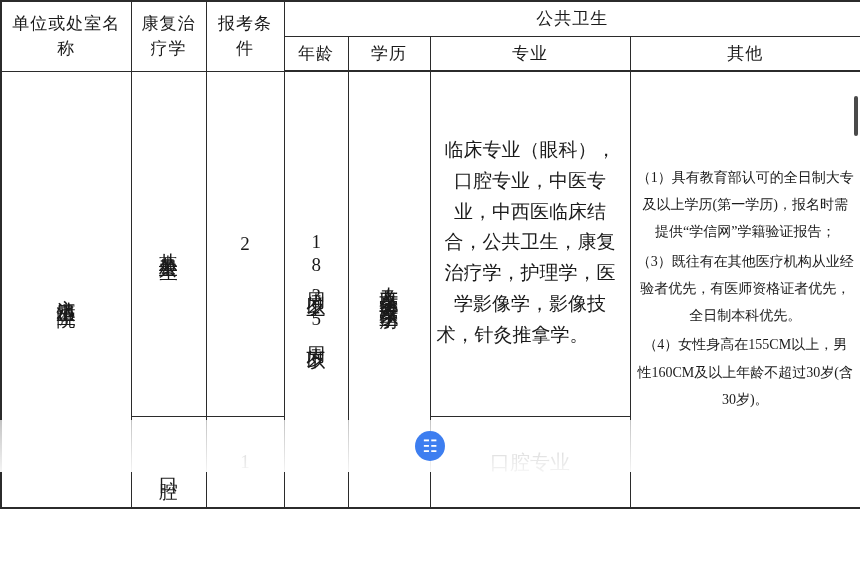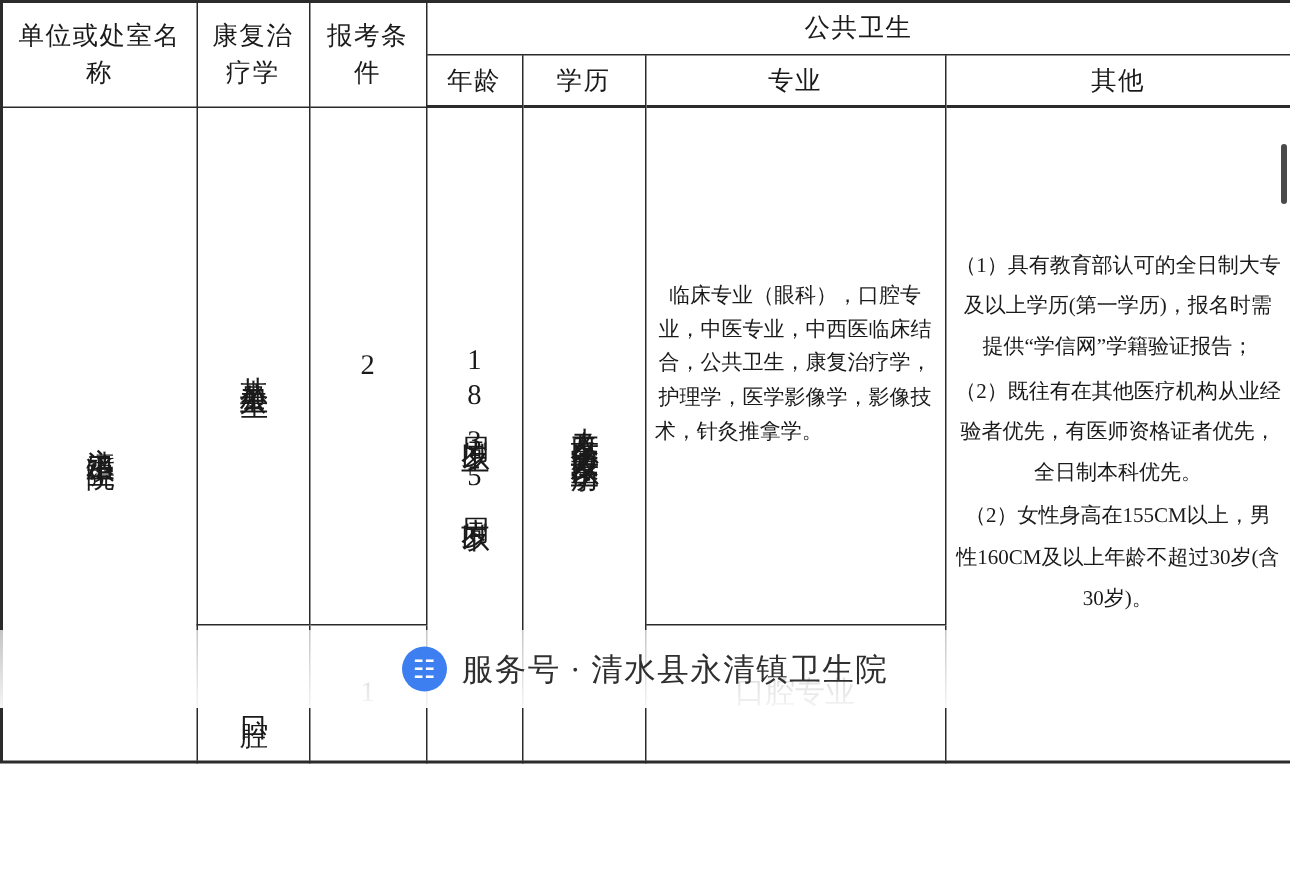--- a/index.html
+++ b/index.html
@@ -53,21 +53,21 @@
   }
   .cell-vert {
     font-size: 19px;
     line-height: 1.6;
     letter-spacing: 1px;
   }
   .cell-num {
     font-size: 19px;
   }
   .cell-major {
-    font-size: 14px;
+    font-size: 19px;
     line-height: 1.62;
     text-align: justify;
     text-align-last: left;
     letter-spacing: 0px;
     padding: 6px 8px;
     font-family: Liberation Mono, monospace;
   }
   .cell-major-small {
     font-size: 20px;
     line-height: 1.6;
@@ -178,35 +178,34 @@
         <td class="cell-num dashed-bottom">2</td>
         <td class="cell-vert" rowspan="2">
           <span class="vert-text">18周岁以上35周岁以下</span>
         </td>
         <td class="cell-vert" rowspan="2">
           <span class="vert-text">大专及以上学历大专及以上学历</span>
         </td>
         <td class="cell-major dashed-bottom">临床专业（眼科），口腔专业，中医专业，中西医临床结合，公共卫生，康复治疗学，护理学，医学影像学，影像技术，针灸推拿学。</td>
         <td class="cell-other thick-right" rowspan="2">
           <p>（1）具有教育部认可的全日制大专及以上学历(第一学历)，报名时需提供“学信网”学籍验证报告；</p>
-          <p>（2）既往有在其他医疗机构从业经验者优先，有医师资格证者优先，全日制本科优先。</p>
-          <p>（2）女性身高在155CM以上，男性160CM及以上年龄不超过30岁(含30岁)。</p>
+          <p>（3）既往有在其他医疗机构从业经验者优先，有医师资格证者优先，全日制本科优先。</p>
+          <p>（4）女性身高在155CM以上，男性160CM及以上年龄不超过30岁(含30岁)。</p>
         </td>
       </tr>
 
       <tr style="height:92px">
         <td class="cell-vert">
           <span class="vert-text" style="max-height:70px">口腔</span>
         </td>
         <td class="cell-num">1</td>
         <td class="cell-major-small">口腔专业</td>
       </tr>
     </tbody>
   </table>
 
   <div class="scroll-mark"></div>
 
   <div class="watermark">
     <div class="wm-badge">☷</div>
-    <div class="wm-text">服务号 · 清水县永清镇卫生院</div>
   </div>
 
 </div>
 
 </body></html>

